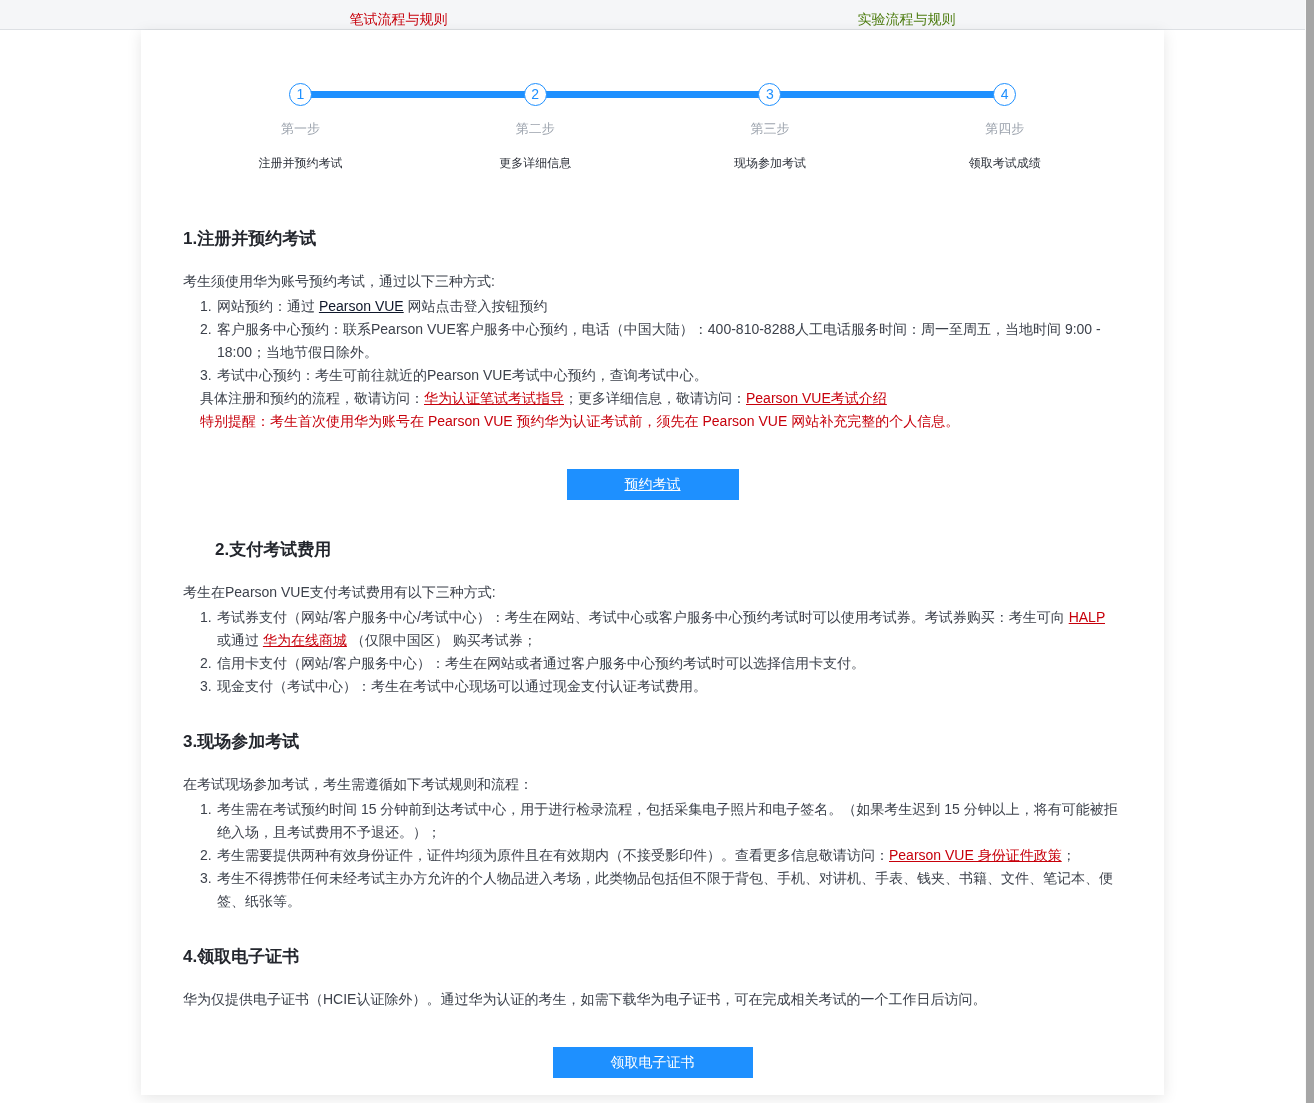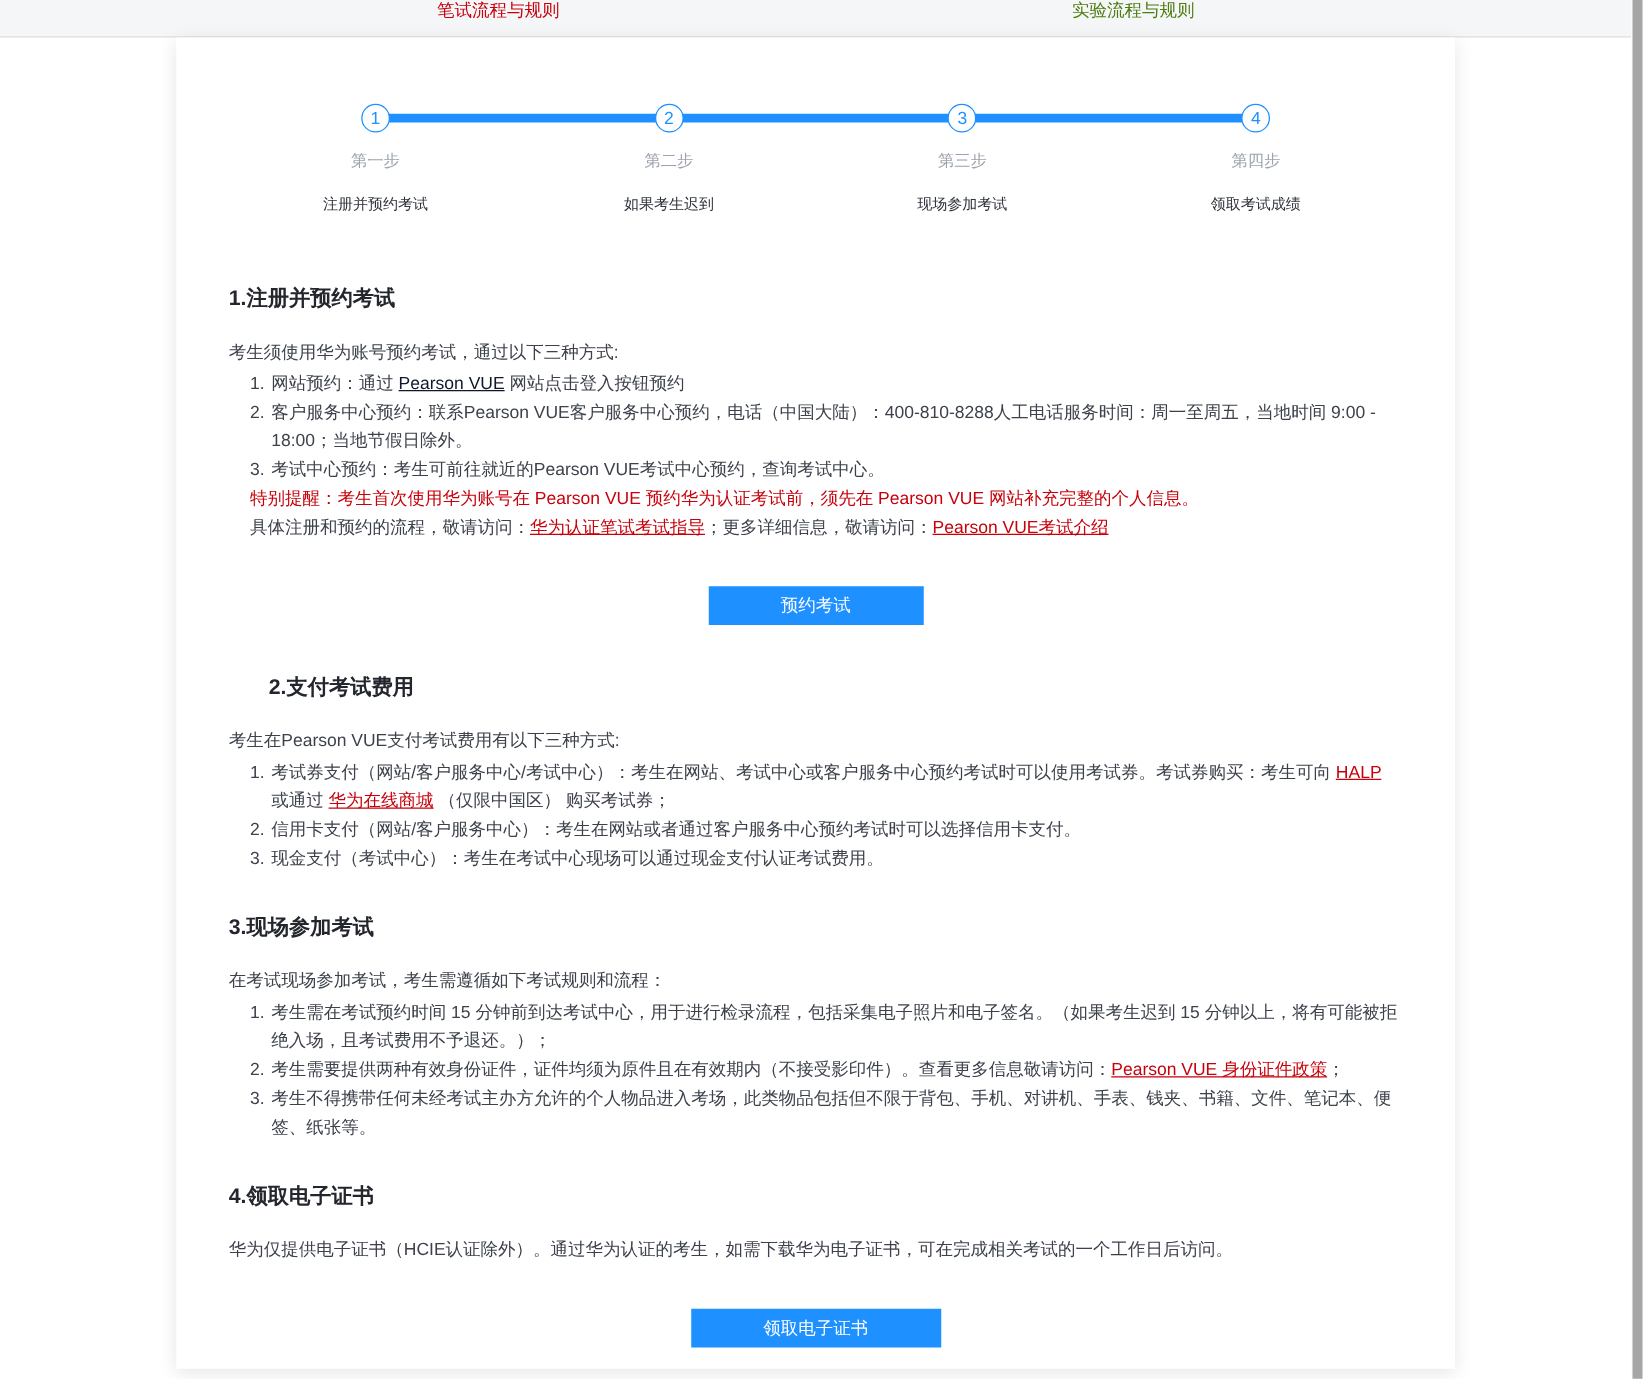--- a/index.html
+++ b/index.html
@@ -7,21 +7,21 @@
   body {
     width:1314px; height:1103px; position:relative; overflow:hidden;
     background:#ffffff;
     font-family:"Liberation Sans","DejaVu Sans",sans-serif;
     color:#3c414b;
   }
   
   .topbar {
     position:absolute; top:0; left:0; width:1305px; height:30px;
     background:#f5f6f8; border-bottom:1px solid #dde0e4;
-    display:flex; align-items:flex-start; justify-content:center;
+    display:flex; align-items:flex-end; justify-content:center;
   }
   .tab { font-size:14px; color:#4d7c0f; cursor:pointer; white-space:nowrap; }
   .tab.active { color:#c7000b; }
   .tab + .tab { margin-left:410px; }
 
   
   .scrollbar { position:absolute; right:0; top:0; width:9px; height:1103px; background:#fafafa; }
   .scroll-thumb { position:absolute; left:1px; top:0; width:8px; height:1103px; background:#a6a6a6; }
 
   
@@ -60,21 +60,21 @@
   .list .num { position:absolute; left:0; top:0; }
   .flowline { margin-left:17px; font-size:14px; line-height:23px; }
   .notice { color:#c7000b; }
   .link { text-decoration:underline; cursor:pointer; }
   .link.blue { color:#0f172a; }
   .link.red { color:#c7000b; }
   .btn {
     display:block; margin:36px auto 0; height:31px; border:none;
     background:#1e90ff; color:#fff; font-size:14px; font-family:inherit; cursor:pointer;
   }
-  .btn1 { width:172px; }
+  .btn1 { width:172px;text-decoration:underline; }
   .btn2 { width:200px; }
 </style>
 </head>
 <body>
 
 <div class="topbar">
   <span class="tab active">笔试流程与规则</span>
   <span class="tab">实验流程与规则</span>
 </div>
 
@@ -99,43 +99,43 @@
       </div>
     </div>
     <div class="step-labels">
       <div class="cell">第一步</div>
       <div class="cell">第二步</div>
       <div class="cell">第三步</div>
       <div class="cell">第四步</div>
     </div>
     <div class="step-names">
       <div class="cell">注册并预约考试</div>
-      <div class="cell">如果考生迟到</div>
+      <div class="cell">更多详细信息</div>
       <div class="cell">现场参加考试</div>
       <div class="cell">领取考试成绩</div>
     </div>
   </div>
 
   <h2 class="sec-h first">1.注册并预约考试</h2>
   <p class="para">考生须使用华为账号预约考试，通过以下三种方式:</p>
   <ol class="list">
     <li>
       <span class="num">1.</span><span>网站预约：通过 </span><a class="link blue">Pearson VUE</a><span> 网站点击登入按钮预约</span>
     </li>
     <li>
       <span class="num">2.</span><span>客户服务中心预约：联系Pearson VUE客户服务中心预约，电话（中国大陆）：400-810-8288人工电话服务时间：周一至周五，当地时间 9:00 - 18:00；当地节假日除外。</span>
     </li>
     <li>
       <span class="num">3.</span><span>考试中心预约：考生可前往就近的Pearson VUE考试中心预约，查询考试中心。</span>
     </li>
   </ol>
-  <div class="flowline notice">特别提醒：考生首次使用华为账号在 Pearson VUE 预约华为认证考试前，须先在 Pearson VUE 网站补充完整的个人信息。</div>
   <div class="flowline">
     <span>具体注册和预约的流程，敬请访问：</span><a class="link red">华为认证笔试考试指导</a><span>；更多详细信息，敬请访问：</span><a class="link red">Pearson VUE考试介绍</a>
   </div>
+  <div class="flowline notice">特别提醒：考生首次使用华为账号在 Pearson VUE 预约华为认证考试前，须先在 Pearson VUE 网站补充完整的个人信息。</div>
   <button class="btn btn1">预约考试</button>
 
   <h2 class="sec-h" style="margin-top:38px;margin-left:32px;">2.支付考试费用</h2>
   <p class="para">考生在Pearson VUE支付考试费用有以下三种方式:</p>
   <ol class="list">
     <li>
       <span class="num">1.</span><span>考试券支付（网站/客户服务中心/考试中心）：考生在网站、考试中心或客户服务中心预约考试时可以使用考试券。考试券购买：考生可向 </span><a class="link red">HALP</a><span> 或通过 </span><a class="link red">华为在线商城</a><span> （仅限中国区） 购买考试券；</span>
     </li>
     <li>
       <span class="num">2.</span><span>信用卡支付（网站/客户服务中心）：考生在网站或者通过客户服务中心预约考试时可以选择信用卡支付。</span>

